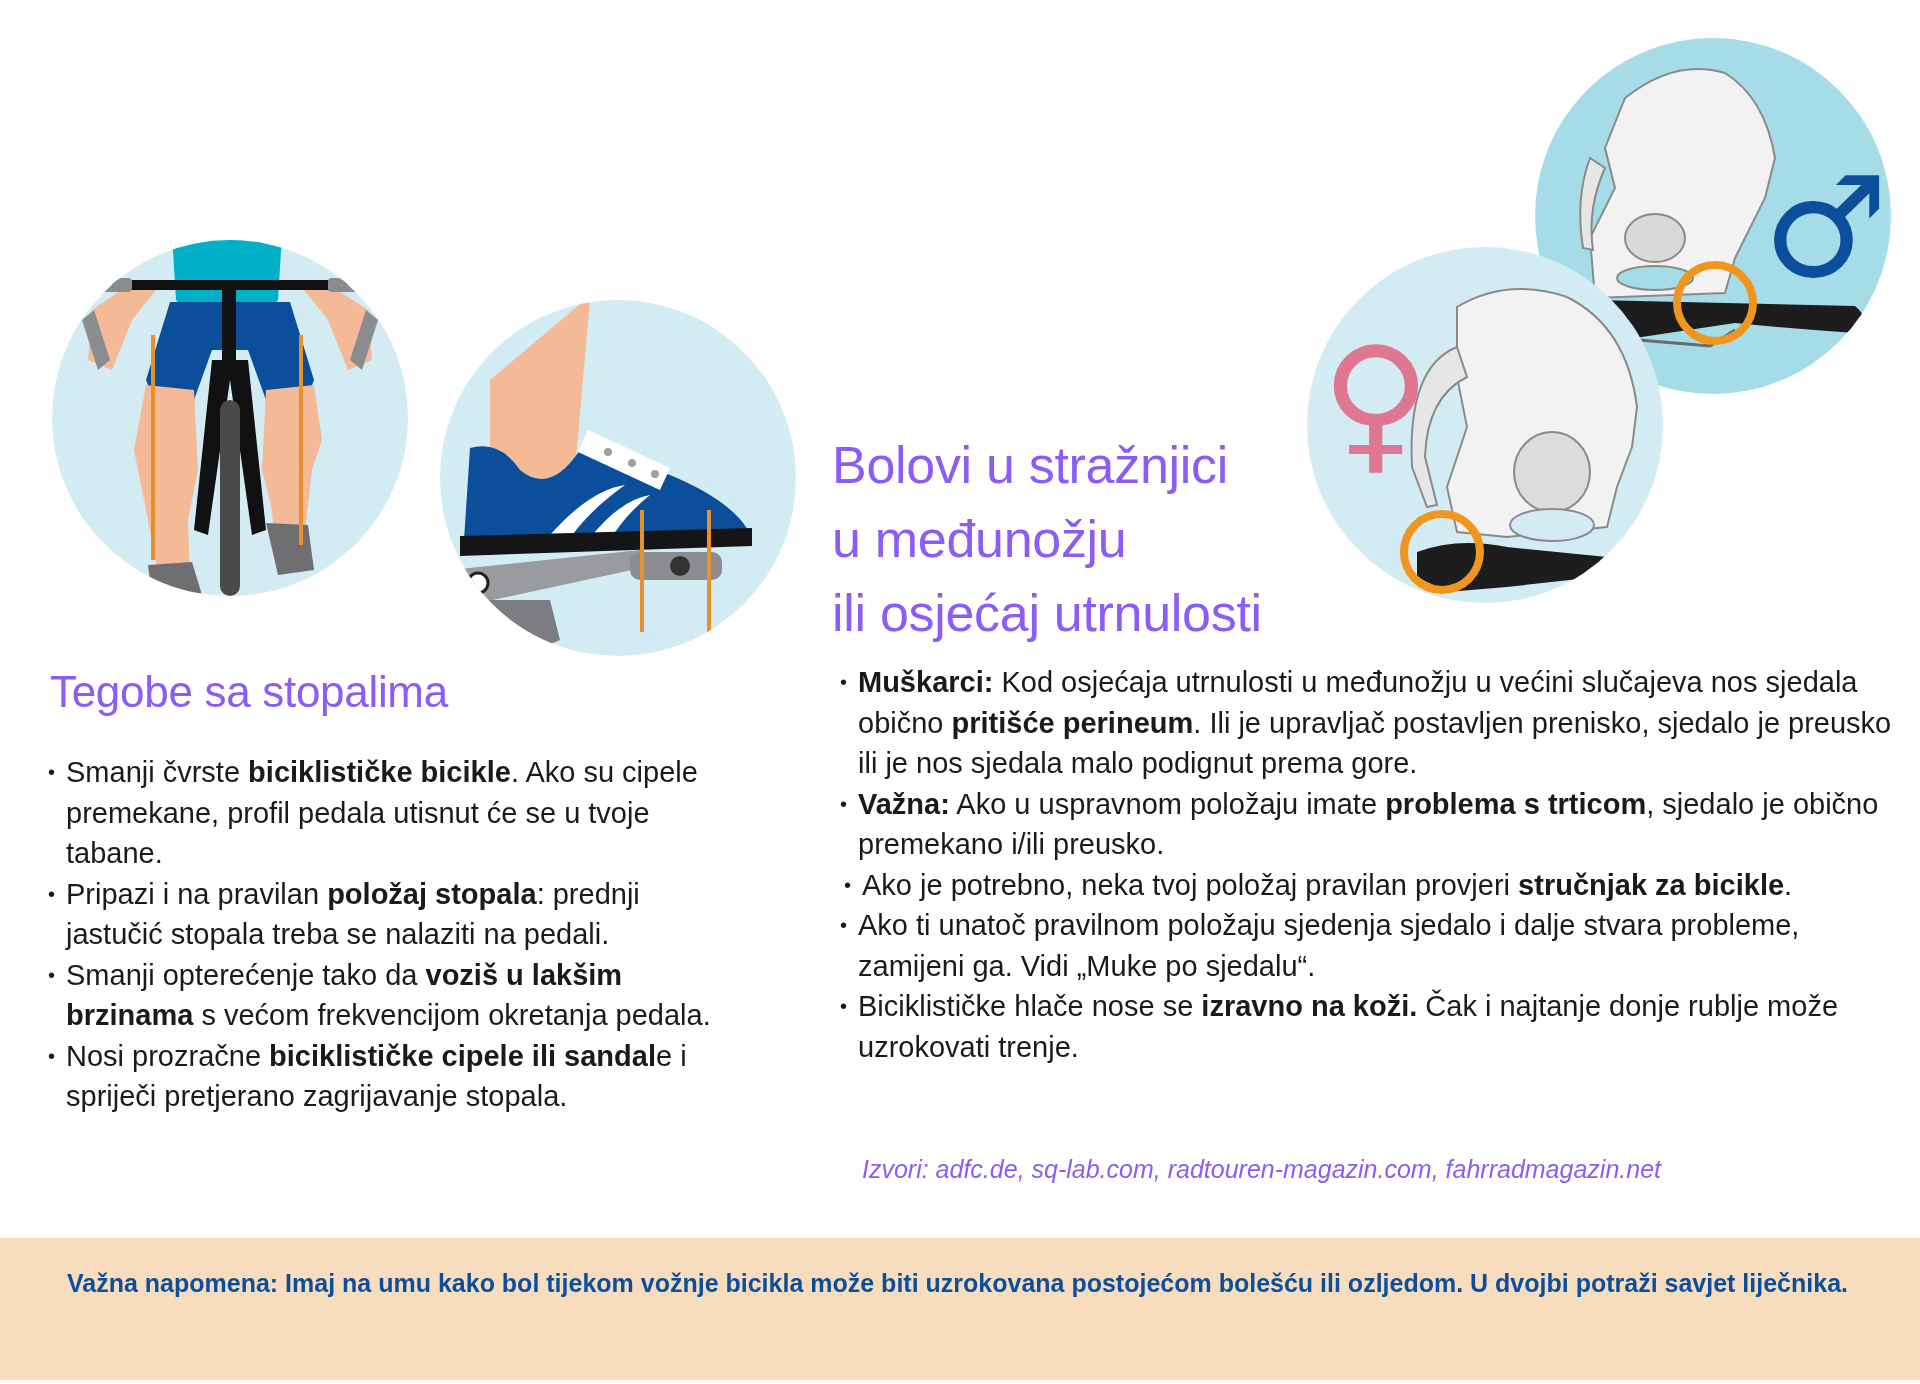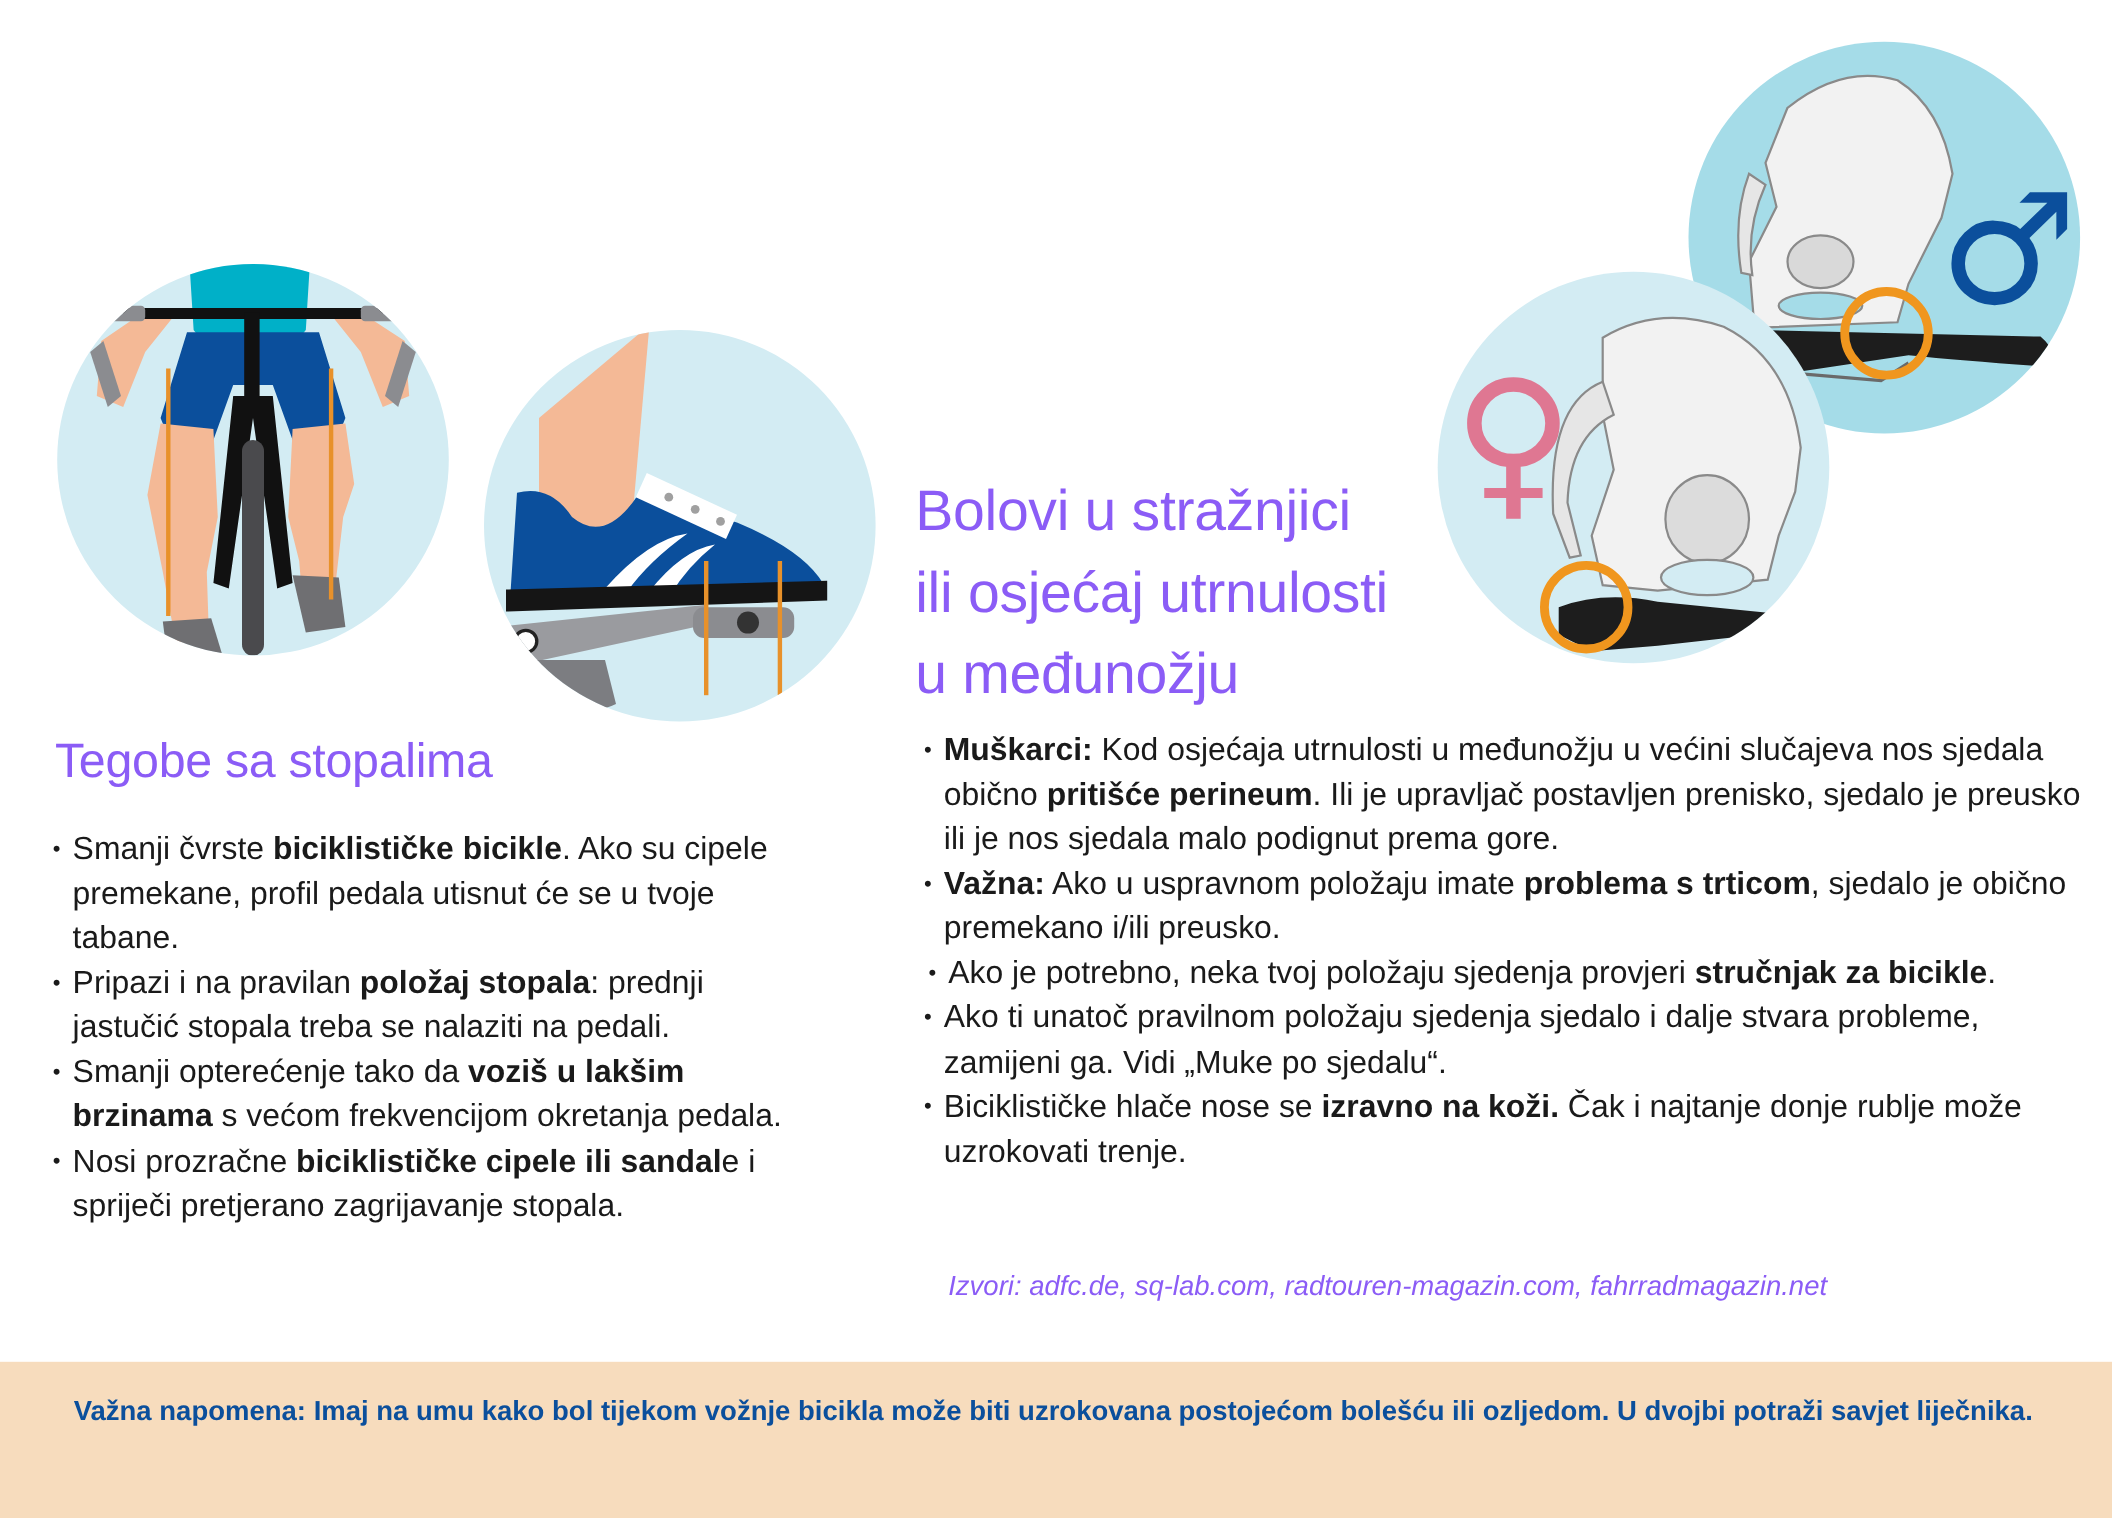--- a/index.html
+++ b/index.html
@@ -131,27 +131,27 @@
 <h2 class="heading h-left">Tegobe sa stopalima</h2>
 <ul class="list list-left" id="left-list">
     <li><span class="bullet">•</span><span>Smanji čvrste </span><b>biciklističke bicikle</b><span>. Ako su cipele premekane, profil pedala utisnut će se u tvoje tabane.</span></li>
     <li><span class="bullet">•</span><span>Pripazi i na pravilan </span><b>položaj stopala</b><span>: prednji jastučić stopala treba se nalaziti na pedali.</span></li>
     <li><span class="bullet">•</span><span>Smanji opterećenje tako da </span><b>voziš u lakšim brzinama</b><span> s većom frekvencijom okretanja pedala.</span></li>
     <li><span class="bullet">•</span><span>Nosi prozračne </span><b>biciklističke cipele ili sandal</b><span>e i spriječi pretjerano zagrijavanje stopala.</span></li>
   </ul>
 
 <h2 class="heading h-right">
   <span style="display:block">Bolovi u stražnjici</span>
+  <span style="display:block">u međunožju</span>
   <span style="display:block">ili osjećaj utrnulosti</span>
-  <span style="display:block">u međunožju</span>
 </h2>
 <ul class="list list-right" id="right-list">
     <li><span class="bullet">•</span><b>Muškarci:</b><span> Kod osjećaja utrnulosti u međunožju u većini slučajeva nos sjedala obično </span><b>pritišće perineum</b><span>. Ili je upravljač postavljen prenisko, sjedalo je preusko ili je nos sjedala malo podignut prema gore.</span></li>
     <li><span class="bullet">•</span><b>Važna:</b><span> Ako u uspravnom položaju imate </span><b>problema s trticom</b><span>, sjedalo je obično premekano i/ili preusko.</span></li>
-    <li class="indent"><span class="bullet">•</span><span>Ako je potrebno, neka tvoj položaju sjedenja provjeri </span><b>stručnjak za bicikle</b><span>.</span></li>
+    <li class="indent"><span class="bullet">•</span><span>Ako je potrebno, neka tvoj položaj pravilan provjeri </span><b>stručnjak za bicikle</b><span>.</span></li>
     <li><span class="bullet">•</span><span>Ako ti unatoč pravilnom položaju sjedenja sjedalo i dalje stvara probleme, zamijeni ga. Vidi „Muke po sjedalu“.</span></li>
     <li><span class="bullet">•</span><span>Biciklističke hlače nose se </span><b>izravno na koži.</b><span> Čak i najtanje donje rublje može uzrokovati trenje.</span></li>
   </ul>
 
 <div class="sources">Izvori: adfc.de, sq-lab.com, radtouren-magazin.com, fahrradmagazin.net</div>
 
 <div class="note-band">
   <div class="note-text">Važna napomena: Imaj na umu kako bol tijekom vožnje bicikla može biti uzrokovana postojećom bolešću ili ozljedom. U dvojbi potraži savjet liječnika.</div>
 </div>
 

